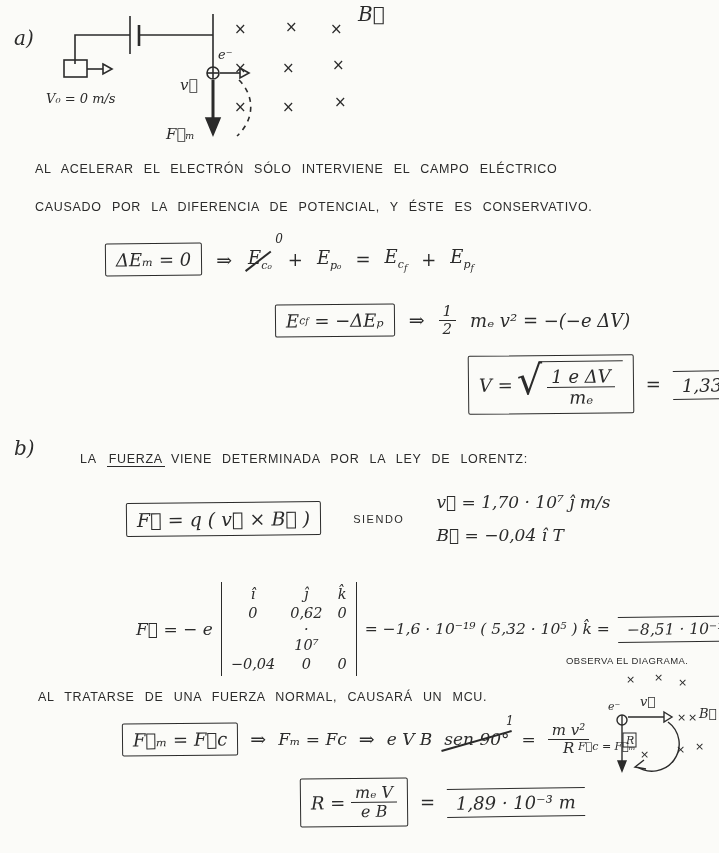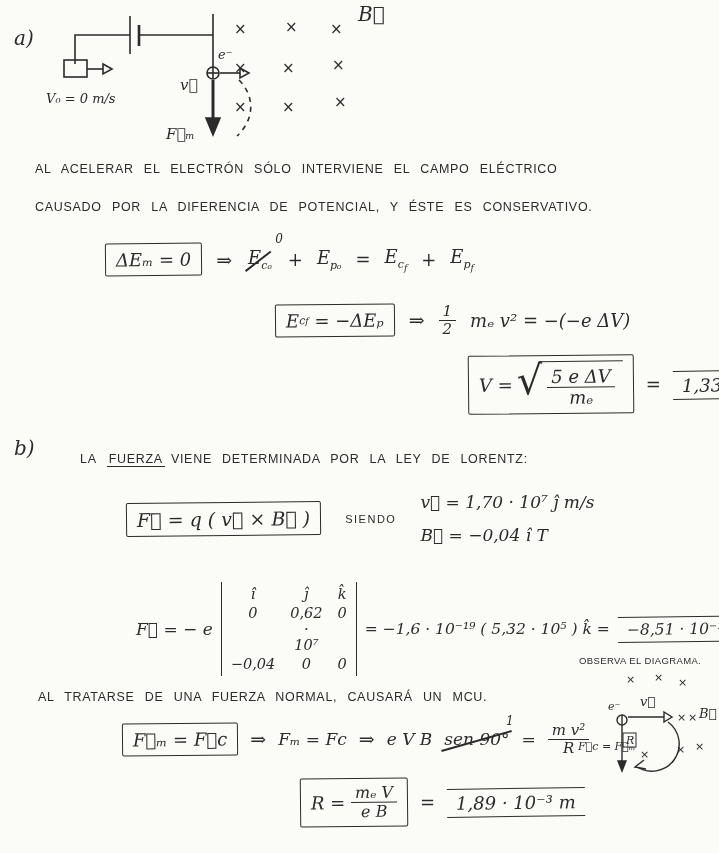--- a/index.html
+++ b/index.html
@@ -115,35 +115,35 @@
       </span>
     <span>mₑ v² = −(−e ΔV)</span>
   </div>
 
   <div class="abs row g12 math" style="left:468px;top:355px;font-size:18px">
     <span class="box">
       <span>V =</span>
       <span class="sqrt">
           <span class="rad">√</span>
           <span class="bod"><span class="frac">
-              <span class="num">5 e ΔV</span>
+              <span class="num">1 e ΔV</span>
               <span class="den">mₑ</span>
             </span></span>
         </span>
     </span>
     <span>=</span>
     <span class="result">1,33 · 10⁷ m/s</span>
   </div>
 
   <div class="abs math" style="left:14px;top:436px;font-size:20px">b)</div>
   <div class="abs hand" style="left:80px;top:452px">
     <span class="pre">LA</span><span class="uline">FUERZA</span><span>VIENE DETERMINADA POR LA LEY DE LORENTZ:</span>
   </div>
 
-  <div class="abs row" style="left:126px;top:486px;gap:24px">
+  <div class="abs row" style="left:126px;top:486px;gap:32px">
     <span class="box math" style="font-size:19px">F⃗ = q ( v⃗ × B⃗ )</span>
     <span class="siendo">SIENDO</span>
     <span>
       <div class="math" style="font-size:17px;line-height:33px">v⃗ = 1,70 · 10⁷ ĵ  m/s</div>
       <div class="math" style="font-size:17px;line-height:33px">B⃗ = −0,04 î  T</div>
     </span>
   </div>
 
   <div class="abs row g8" style="left:136px;top:582px">
     <span class="math" style="font-size:17px">F⃗ = − e</span>
@@ -154,21 +154,21 @@
       <span>0</span>
       <span>0,62 · 10⁷</span>
       <span>0</span>
       <span>−0,04</span>
       <span>0</span>
       <span>0</span>
     </span>
     <span class="math" style="font-size:15.5px">= −1,6 · 10⁻¹⁹ ( 5,32 · 10⁵ ) k̂ =</span>
     <span class="result math" style="font-size:15.5px">−8,51 · 10⁻¹⁴ k̂ N</span>
   </div>
-  <div class="abs note" style="left:579px;top:655px">OBSERVA EL DIAGRAMA.</div>
+  <div class="abs note" style="left:566px;top:655px">OBSERVA EL DIAGRAMA.</div>
 
   <div class="abs hand" style="left:38px;top:690px">AL TRATARSE DE UNA FUERZA NORMAL, CAUSARÁ UN MCU.</div>
 
   <div class="abs row g12 math" style="left:122px;top:722px;font-size:17px">
     <span class="box" style="font-size:18px">F⃗ₘ = F⃗c</span>
     <span class="imp">⇒</span>
     <span>Fₘ = Fc</span>
     <span class="imp">⇒</span>
     <span>e V B</span>
     <span class="sterm"><span class="strike">sen 90°</span><span class="hint1">1</span></span>

